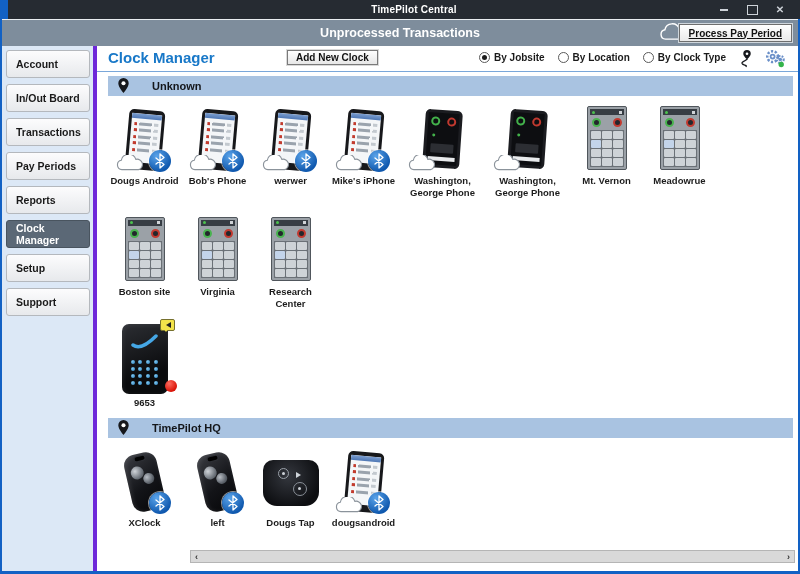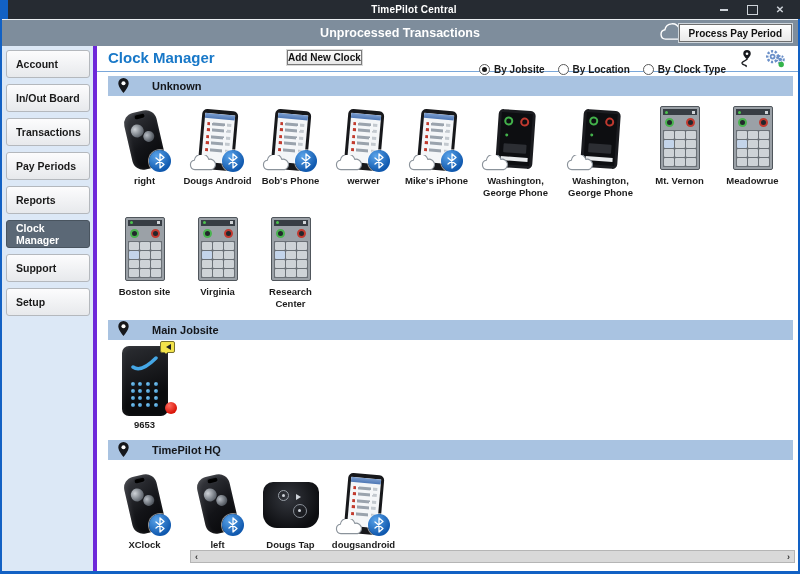--- a/index.html
+++ b/index.html
@@ -12,32 +12,32 @@
   .wc{width:28px;height:100%;display:flex;align-items:center;justify-content:center;cursor:default;}
   .wc-min::before{content:"";width:8px;height:2px;background:#cdd2d8;}
   .wc-max::before{content:"";width:9px;height:8px;border:1.5px solid #cdd2d8;}
   .wc-close{color:#cdd2d8;font-size:10px;font-weight:700;}
   
   .win-body{position:absolute;top:19px;left:2px;right:2px;bottom:3px;background:#6d28d9;border-top:1px solid #e9edf1;display:flex;flex-direction:column;}
   
   .app-header{height:26px;background:#7e8d9c;position:relative;display:flex;align-items:center;justify-content:center;flex:none;}
   .app-header .app-title{color:#fff;font-size:12.5px;font-weight:700;}
   .cloud-btn{position:absolute;right:110px;top:3px;width:30px;height:20px;}
-  .process-btn{position:absolute;right:6px;top:4px;height:18px;padding:0 9px;font-size:10px;font-weight:700;color:#111;background:linear-gradient(#ffffff,#e9e9e9);border:1px solid #6e6e6e;box-shadow:0 0 0 1px #cfd6dc;display:flex;align-items:center;font-family:"Liberation Sans",sans-serif;}
+  .process-btn{position:absolute;right:6px;top:4px;height:18px;padding:0 9px;font-size:10px;font-weight:700;color:#111;background:linear-gradient(#ffffff,#e9e9e9);border:1px solid #6e6e6e;box-shadow:0 0 0 1px #cfd6dc;display:flex;align-items:center;font-family:"Liberation Sans",sans-serif;text-decoration:underline;}
   
   .content{flex:1;display:flex;min-height:0;}
   .sidebar{width:95px;flex:none;background:#dce8f6;border-right:4px solid #6d28d9;padding:4px 0 0 0;}
   .side-tab{height:28px;margin:0 3px 6px 4px;background:linear-gradient(#fcfcfd,#e7e9ec);border:1px solid #b4b8bd;border-radius:3px;display:flex;align-items:center;padding-left:9px;font-size:10.5px;font-weight:600;color:#1a1a1a;cursor:default;}
   .side-tab.selected{background:#5b6876;color:#fff;border-color:#49545f;}
   .main{flex:1;position:relative;display:flex;flex-direction:column;min-width:0;background:#fff;}
   
   .toolbar{height:26px;flex:none;position:relative;border-bottom:1px solid #7aa7d9;}
   .page-title{position:absolute;left:11px;top:3px;font-size:15px;font-weight:700;color:#1878c8;}
-  .add-btn{position:absolute;left:190px;top:4px;height:15px;padding:0 0;font-size:10px;font-weight:700;color:#111;background:linear-gradient(#fefefe,#e7e7e7);border:1px solid #7a7a7a;box-shadow:0 0 0 1px #d9d9d9;display:flex;align-items:center;font-family:"Liberation Sans",sans-serif;}
-  .radio-group{position:absolute;right:72px;top:18px;display:flex;gap:13px;}
+  .add-btn{position:absolute;left:190px;top:4px;height:15px;padding:0 8px;font-size:10px;font-weight:700;color:#111;background:linear-gradient(#fefefe,#e7e7e7);border:1px solid #7a7a7a;box-shadow:0 0 0 1px #d9d9d9;display:flex;align-items:center;font-family:"Liberation Sans",sans-serif;}
+  .radio-group{position:absolute;right:72px;top:6px;display:flex;gap:13px;}
   .radio{display:flex;align-items:center;gap:4px;font-size:10px;font-weight:700;color:#1a1a1a;cursor:default;}
   .radio .dot{width:11px;height:11px;border-radius:50%;border:1px solid #5a5a5a;background:#fff;position:relative;flex:none;}
   .radio.checked .dot::after{content:"";position:absolute;left:2px;top:2px;width:5px;height:5px;border-radius:50%;background:#1c1c1c;}
   .tool-icons{position:absolute;right:12px;top:2px;display:flex;gap:9px;align-items:center;}
   
   .sections{flex:1;position:relative;overflow:hidden;padding-top:2px;}
   .section-header{height:20px;background:#a9c3e1;margin:2px 5px 0 11px;display:flex;align-items:center;gap:22px;padding-left:9px;font-size:11px;font-weight:700;color:#14161a;}
   .clock-row{display:flex;align-items:flex-start;padding:6px 0 8px 11px;}
   .clock-card{width:73px;flex:none;display:flex;flex-direction:column;align-items:center;cursor:default;}
   .clock-card.card-phone-dark{width:85px;}
@@ -132,24 +132,24 @@
         <div class="side-tab">
             <span>Pay Periods</span>
           </div>
         <div class="side-tab">
             <span>Reports</span>
           </div>
         <div class="side-tab selected">
             <span>Clock Manager</span>
           </div>
         <div class="side-tab">
+            <span>Setup</span>
+          </div>
+        <div class="side-tab">
             <span>Support</span>
-          </div>
-        <div class="side-tab">
-            <span>Setup</span>
           </div>
       </div>
 
       <div class="main">
         <div class="toolbar">
           <span class="page-title">Clock Manager</span>
           <button class="add-btn">Add New Clock</button>
           <div class="radio-group">
             <span class="radio checked">
                 <span class="dot"></span>
@@ -191,34 +191,20 @@
             <span>
               <svg width="13" height="17" viewBox="0 0 14 18">
                   <path d="M7 1 a5.6 5.6 0 0 1 5.6 5.6 C12.6 11 7 17 7 17 S1.4 11 1.4 6.6 A5.6 5.6 0 0 1 7 1 Z" fill="#16181c"></path>
                   <circle cx="7" cy="6.6" r="2.2" fill="#fff"></circle>
                 </svg>
             </span>
             <span>Unknown</span>
           </div>
           <div>
               <div class="clock-row">
-                <div class="clock-card card-fob">
-                  <div class="clock-icon">
-                    <span class="i-fob">
-                      <span class="fb1"></span>
-                      <span class="fb2"></span>
-                    </span>
-                    <span class="badge badge-bt">
-                      <svg width="12" height="16" viewBox="0 0 12 16">
-                        <path d="M6 1 L6 15 L10 11.5 L2 5 M6 1 L10 4.5 L2 11" stroke="#fff" stroke-width="1.3" fill="none" stroke-linejoin="round" stroke-linecap="round"></path>
-                      </svg>
-                    </span>
-                  </div>
-                  <div class="clock-label">right</div>
-                </div>
                 <div class="clock-card card-phone-list">
                   <div class="clock-icon">
                     <span class="i-pl">
                       <span class="pl-screen">
                         <span class="pl-bar"></span>
                         <i></i>
                         <i></i>
                         <i></i>
                         <i></i>
                         <i></i>
@@ -466,29 +452,20 @@
                         <b></b>
                         <b></b>
                       </span>
                     </span>
                   </div>
                   <div class="clock-label">Research Center</div>
                 </div>
               </div>
             </div>
 
-          <div class="section-header">
-            <span>
-              <svg width="13" height="17" viewBox="0 0 14 18">
-                  <path d="M7 1 a5.6 5.6 0 0 1 5.6 5.6 C12.6 11 7 17 7 17 S1.4 11 1.4 6.6 A5.6 5.6 0 0 1 7 1 Z" fill="#16181c"></path>
-                  <circle cx="7" cy="6.6" r="2.2" fill="#fff"></circle>
-                </svg>
-            </span>
-            <span>Main Jobsite</span>
-          </div>
           <div>
               <div class="clock-row">
                 <div class="clock-card card-vault">
                   <div class="clock-icon">
                     <span class="i-vault">
                       <span class="vault-swoosh"><svg width="34" height="24" viewBox="0 0 34 24">
                           <path d="M5 16 Q13 22 28 7" stroke="#45a7e6" stroke-width="3.5" fill="none" stroke-linecap="round"></path>
                         </svg></span>
                       <span class="vault-grid">
                         <b></b>

